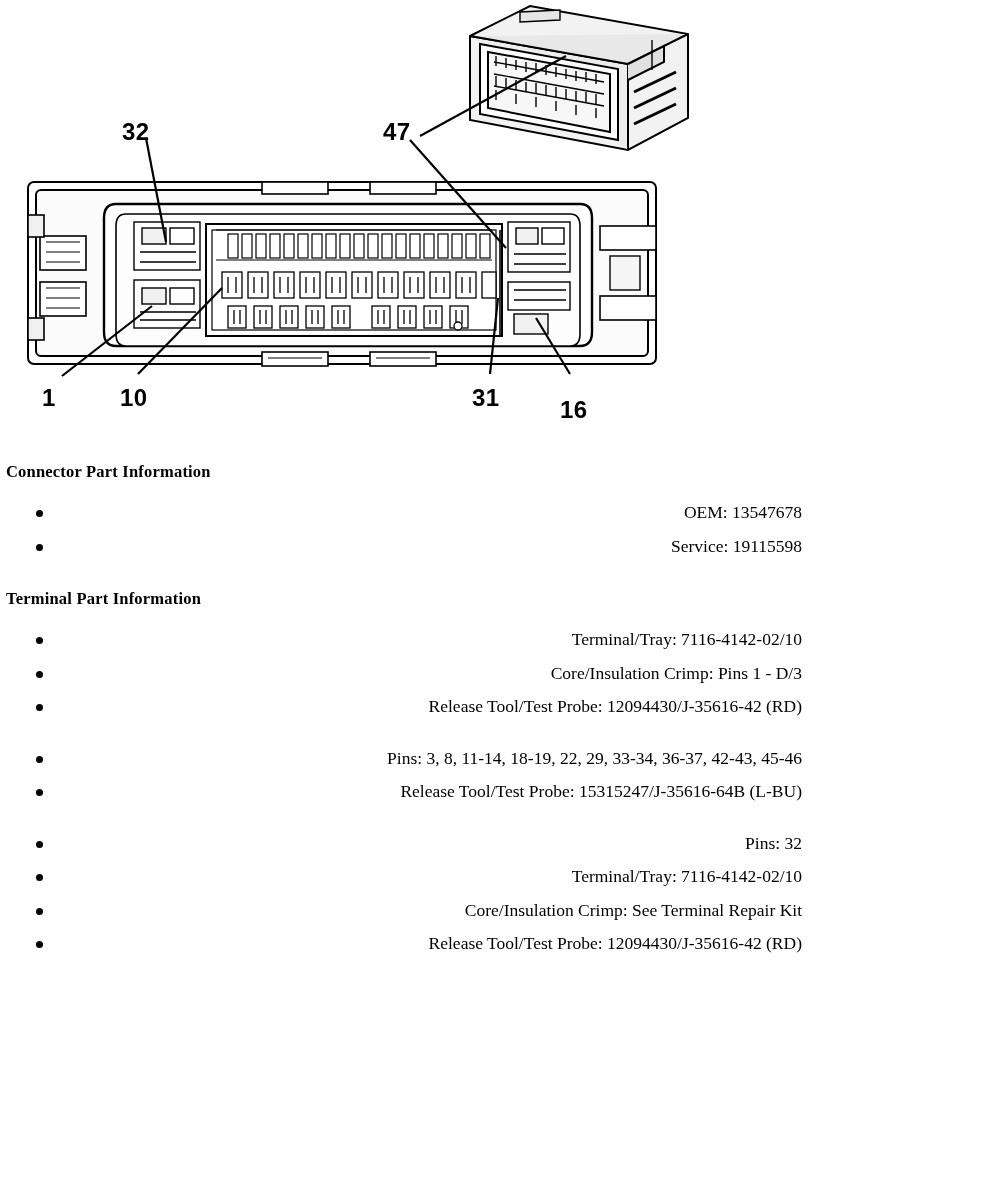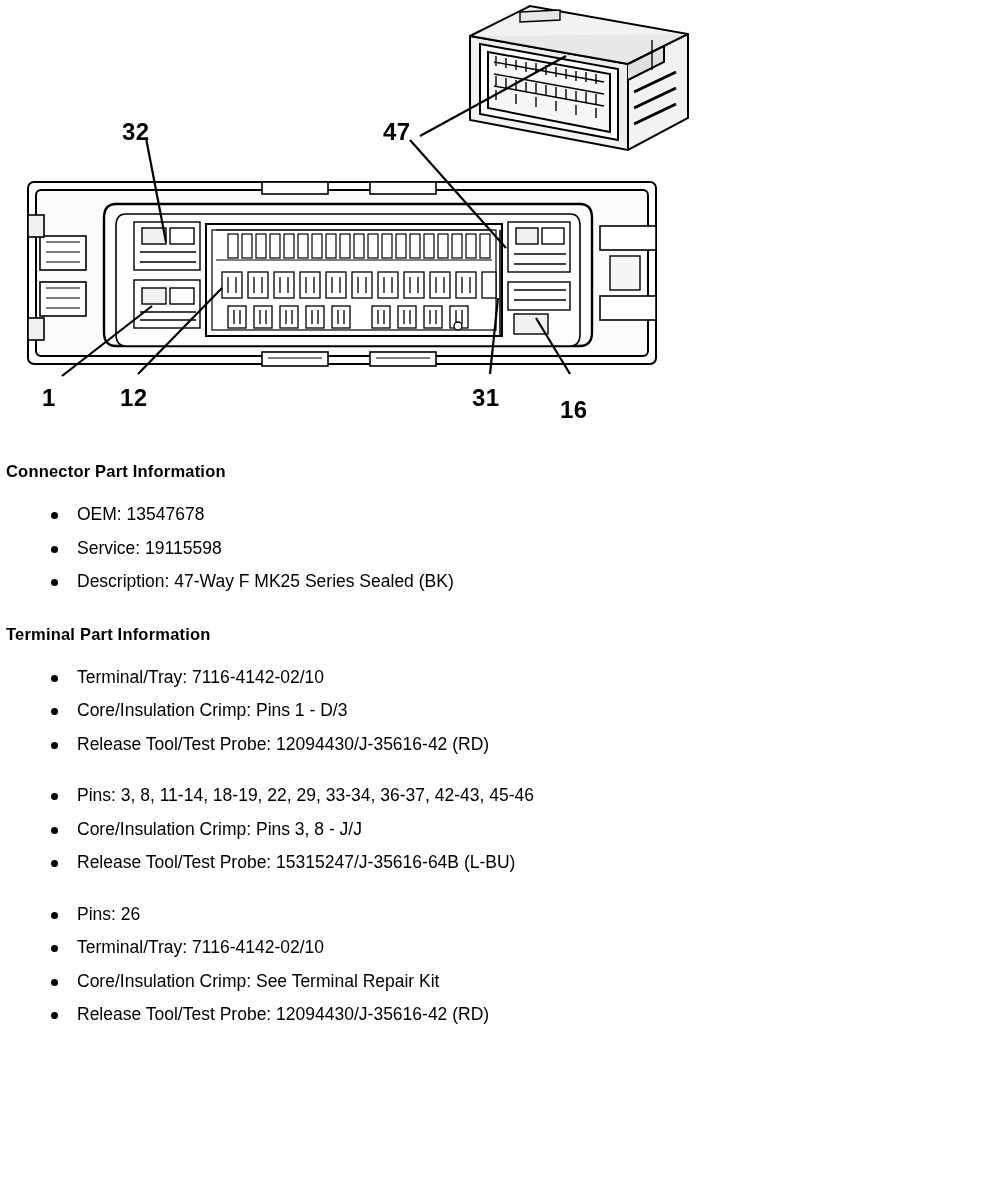--- a/index.html
+++ b/index.html
@@ -41,34 +41,36 @@
     left: 0;
     top: 0;
   }
 
   
   .content {
     position: absolute;
     left: 0;
     top: 462px;
     width: 804px;
+    font-family: Liberation Serif, serif;
   }
   h2.section-title {
     font-size: 16.5px;
     font-weight: bold;
     margin: 0 0 14px 6px;
     letter-spacing: 0.2px;
   }
   h2.section-title.second {
     margin-top: 26px;
   }
   ul.bullets {
     list-style: none;
-    margin: 17px;
+    margin: 2px;
     padding: 0;
+    text-align: right;
   }
   ul.bullets li {
     position: relative;
     font-size: 17.5px;
     line-height: 33.5px;
     padding-left: 60px;
     white-space: nowrap;
   }
   ul.bullets li::before {
     content: "";
@@ -287,50 +289,48 @@
           <path d="M490 374 L498 298"></path>
 
           <path d="M570 374 L536 318"></path>
         </g>
       </g>
     </svg>
 
     <div class="callout-label" style="left:122px; top:118px;">32</div>
     <div class="callout-label" style="left:383px; top:118px;">47</div>
     <div class="callout-label" style="left:42px; top:384px;">1</div>
-    <div class="callout-label" style="left:120px; top:384px;">12</div>
+    <div class="callout-label" style="left:120px; top:384px;">10</div>
     <div class="callout-label" style="left:472px; top:384px;">31</div>
     <div class="callout-label" style="left:560px; top:396px;">16</div>
   </div>
 
   <div class="content">
 
     <h2 class="section-title">Connector Part Information</h2>
 
     <ul class="bullets">
       <li>OEM: 13547678</li>
       <li>Service: 19115598</li>
-      <li>Description: 47-Way F MK25 Series Sealed (BK)</li>
     </ul>
 
     <h2 class="section-title second">Terminal Part Information</h2>
 
     <ul class="bullets">
       <li>Terminal/Tray: 7116-4142-02/10</li>
       <li>Core/Insulation Crimp: Pins 1 - D/3</li>
       <li>Release Tool/Test Probe: 12094430/J-35616-42 (RD)</li>
     </ul>
 
     <ul class="bullets group-gap">
       <li>Pins: 3, 8, 11-14, 18-19, 22, 29, 33-34, 36-37, 42-43, 45-46</li>
-      <li>Core/Insulation Crimp: Pins 3, 8 - J/J</li>
       <li>Release Tool/Test Probe: 15315247/J-35616-64B (L-BU)</li>
     </ul>
 
     <ul class="bullets group-gap">
-      <li>Pins: 26</li>
+      <li>Pins: 32</li>
       <li>Terminal/Tray: 7116-4142-02/10</li>
       <li>Core/Insulation Crimp: See Terminal Repair Kit</li>
       <li>Release Tool/Test Probe: 12094430/J-35616-42 (RD)</li>
     </ul>
 
   </div>
 </div>
 
 </body></html>

